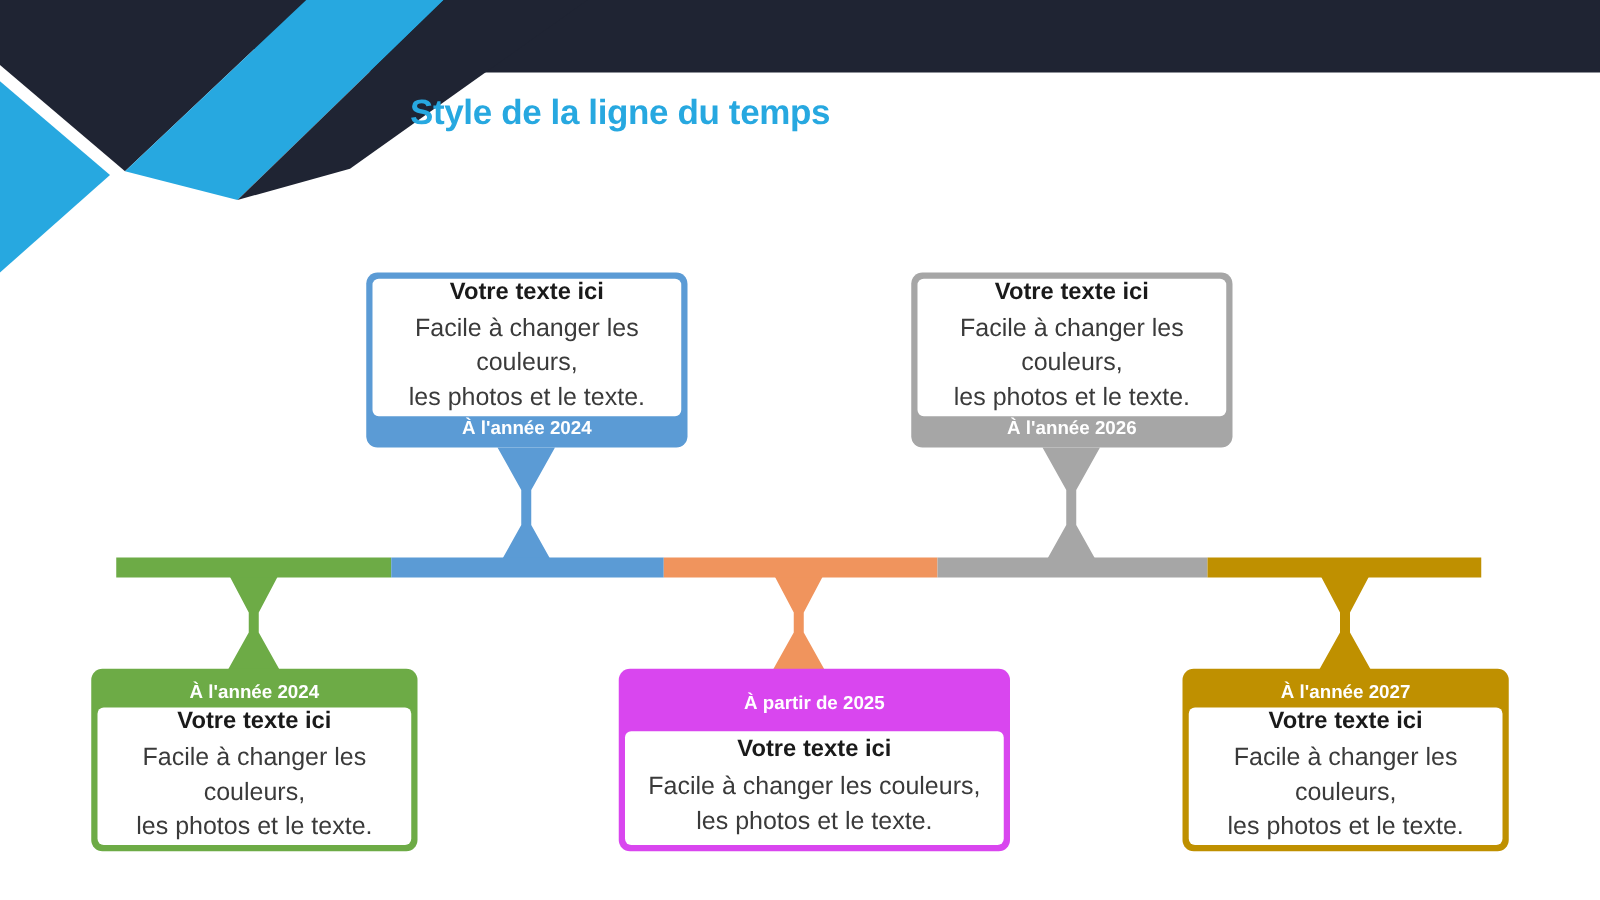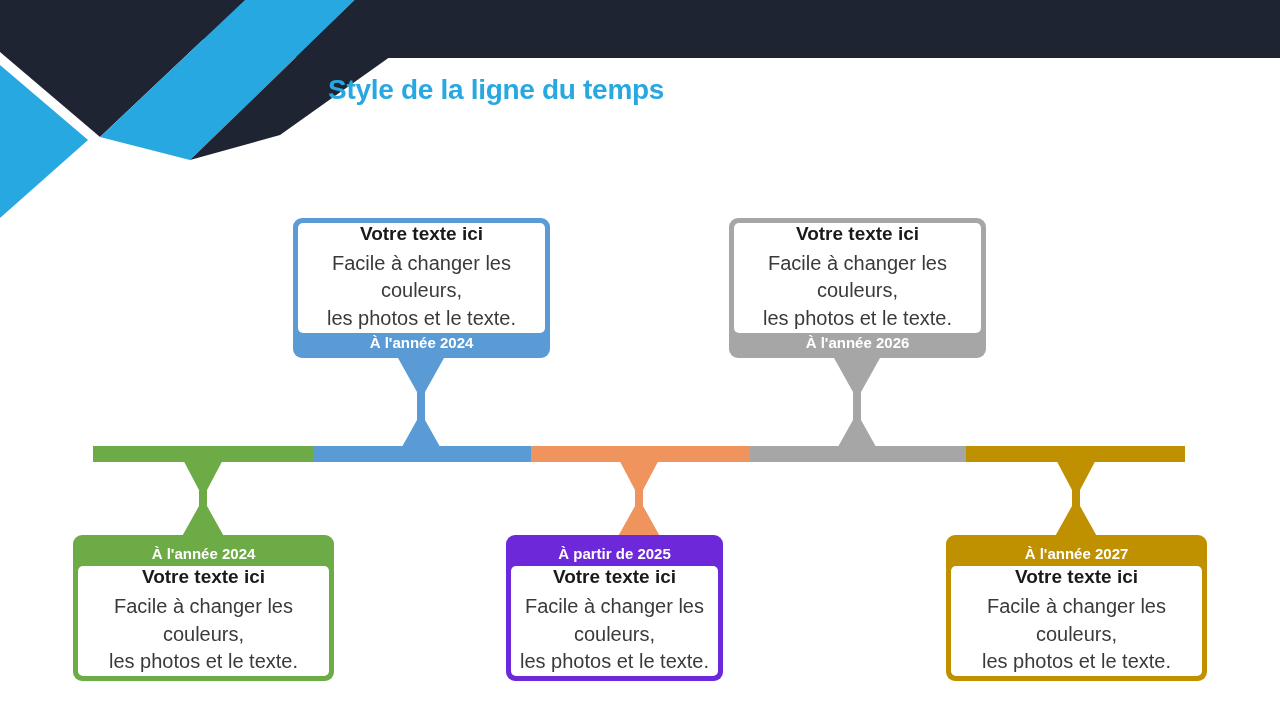--- a/index.html
+++ b/index.html
@@ -106,21 +106,21 @@
     <div class="band" style="height:45px;">À l'année 2024</div>
     <div class="panel" style="border-radius:5px;">
       <div class="h">Votre texte ici</div>
       <div class="p">
         <span>Facile à changer les couleurs,</span><br>
         <span>les photos et le texte.</span>
       </div>
     </div>
   </div>
 
-  <div class="card" style="left:506px;top:535px;width:217px;height:146px;background:#6d28d9;padding:5px;">
+  <div class="card" style="left:495px;top:535px;width:313px;height:146px;background:#d946ef;padding:5px;">
     <div class="band" style="height:45px;">À partir de 2025</div>
     <div class="panel" style="border-radius:5px;">
       <div class="h">Votre texte ici</div>
       <div class="p">
         <span>Facile à changer les couleurs,</span><br>
         <span>les photos et le texte.</span>
       </div>
     </div>
   </div>
 

